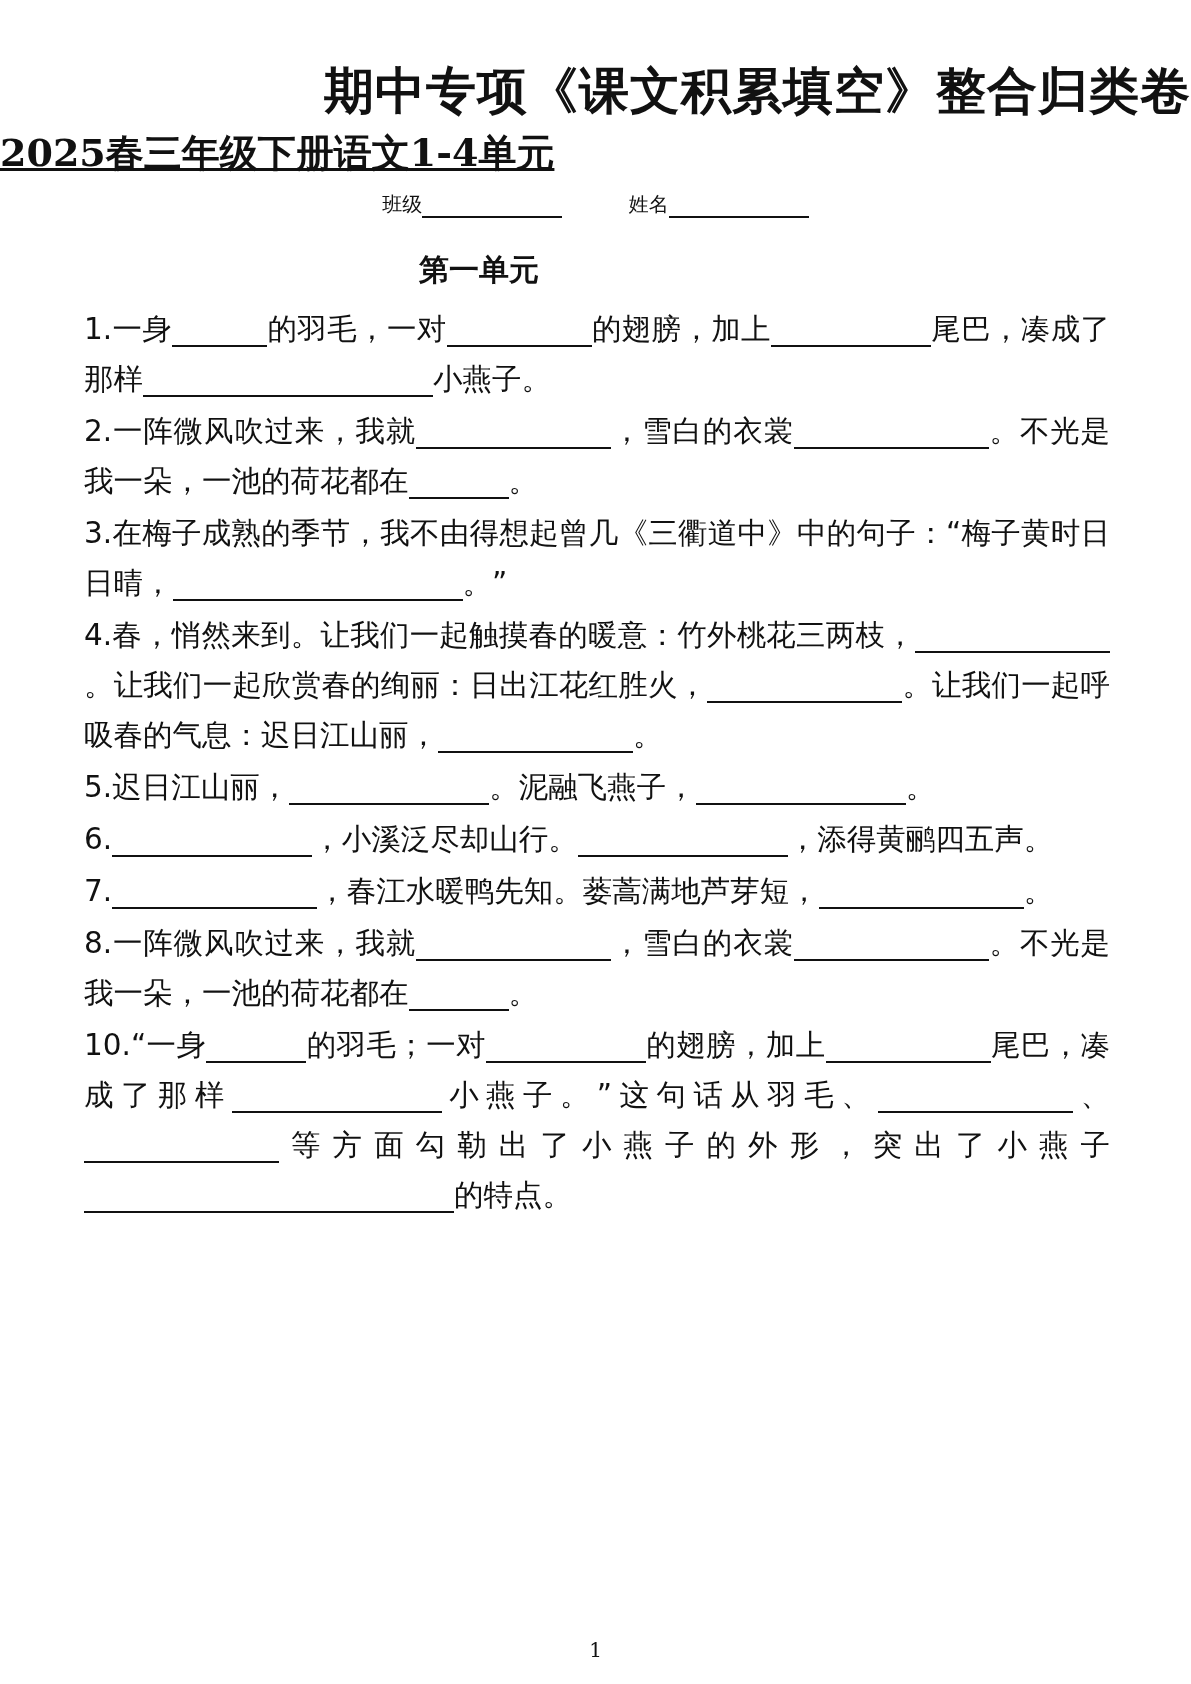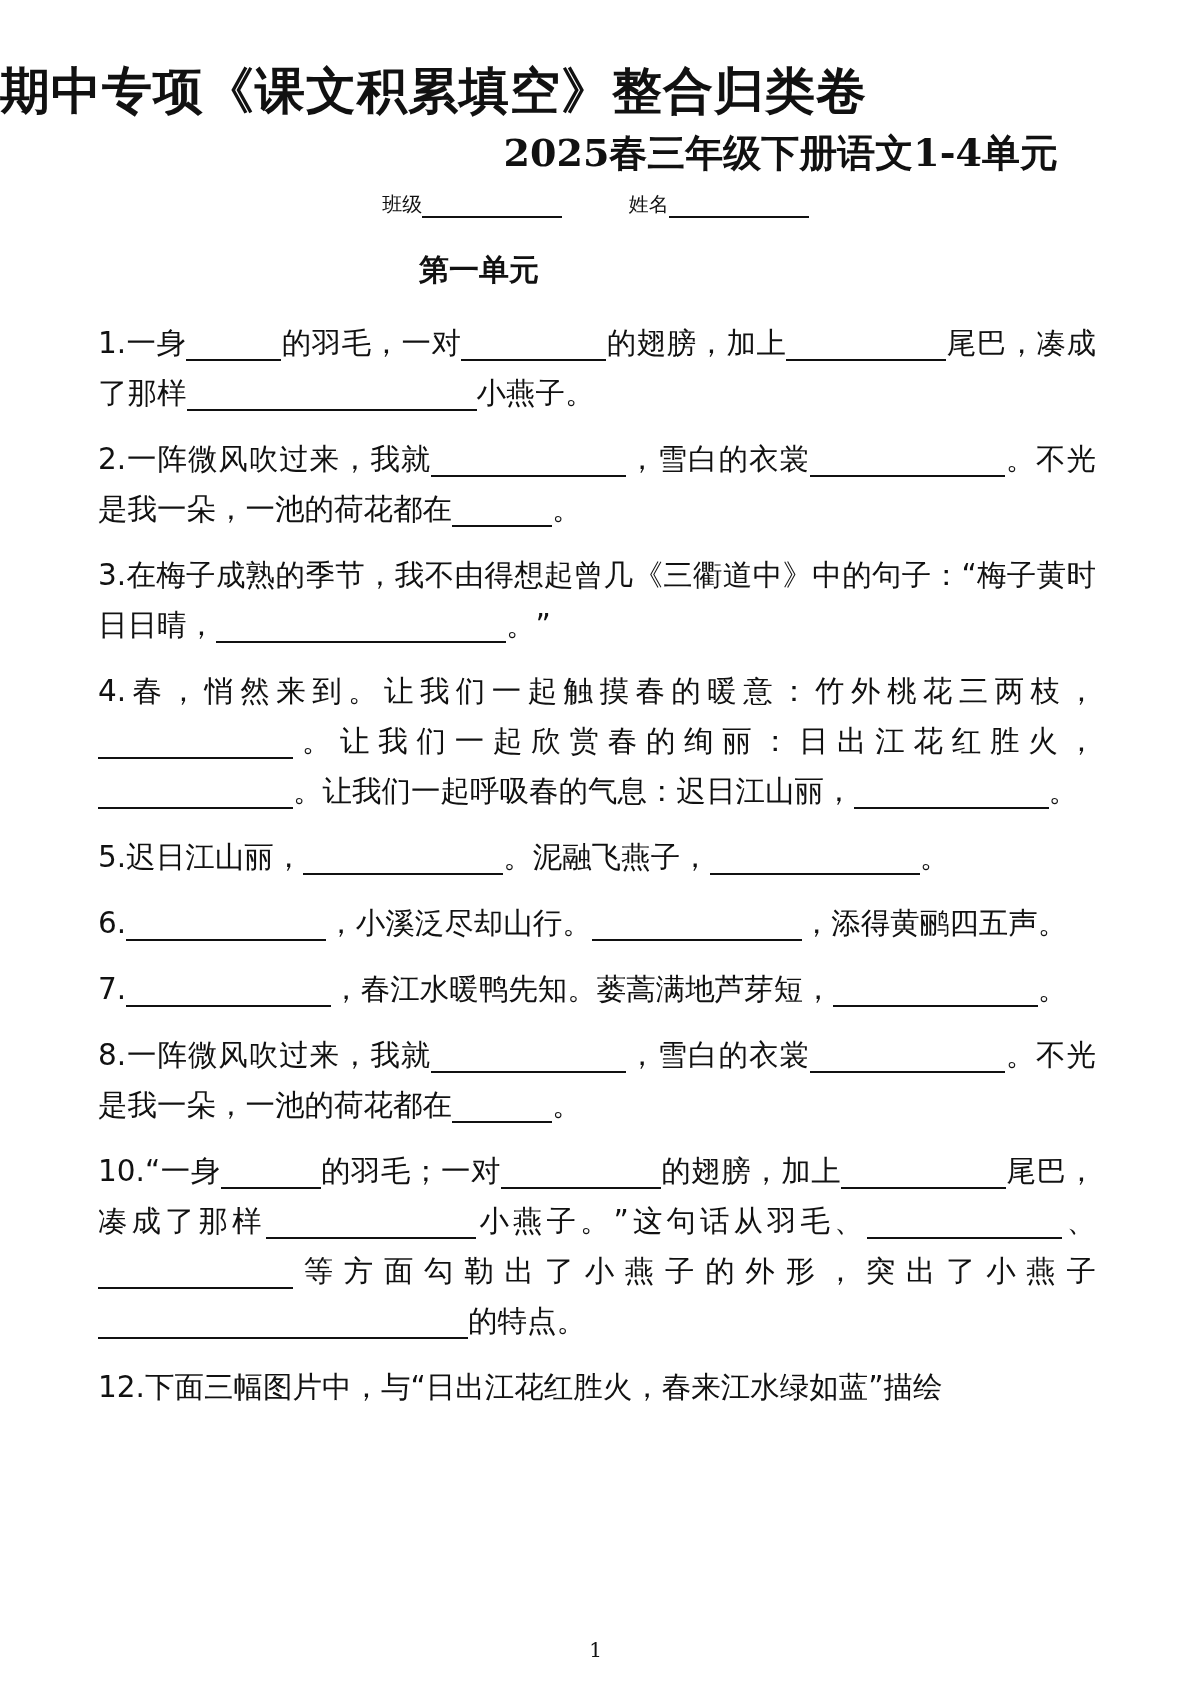--- a/index.html
+++ b/index.html
@@ -1,25 +1,25 @@
 <!DOCTYPE html>
 <html><head>
 <meta charset="utf-8">
 <style>
   html,body{margin:0;padding:0;background:#fff;}
   body{width:1191px;height:1684px;position:relative;overflow:hidden;color:#111;font-family:"DejaVu Sans","Liberation Sans",sans-serif;}
-  .title{position:absolute;left:0;width:1191px;text-align:left;top:58px;font-size:50px;font-weight:bold;letter-spacing:1px;font-family:Liberation Sans, sans-serif;}
-  .subtitle{position:absolute;left:0;width:1058px;text-align:right;top:128px;font-size:38px;font-weight:bold;font-family:"DejaVu Serif","Liberation Serif",serif;}
+  .title{position:absolute;left:0;width:1191px;text-align:right;top:58px;font-size:50px;font-weight:bold;letter-spacing:1px;font-family:Liberation Sans, sans-serif;}
+  .subtitle{position:absolute;left:0;width:1058px;text-align:left;top:128px;font-size:38px;font-weight:bold;font-family:"DejaVu Serif","Liberation Serif",serif;text-decoration:underline;}
   .info{position:absolute;top:188px;left:0;width:1191px;text-align:center;font-size:20px;}
   .info .lbl{display:inline-block;}
   .info .line{display:inline-block;width:140px;border-bottom:2px solid #111;height:28px;vertical-align:bottom;margin-right:60px;}
   .info .line.last{margin-right:0;}
   .unit{position:absolute;top:250px;left:0;width:958px;text-align:center;font-size:30px;font-weight:bold;}
   .body{position:absolute;top:302px;left:82px;width:1030px;font-size:29.5px;line-height:50px;}
-  .q{margin:16px;text-align:justify;}
+  .q{margin:2px;text-align:justify;}
   .blank{display:inline-block;border-bottom:2px solid #111;height:34px;vertical-align:baseline;margin-bottom:-8px;}
   .pagenum{position:absolute;top:1638px;left:0;width:1191px;text-align:center;font-size:20px;font-family:"DejaVu Serif",serif;}
 </style>
 </head>
 <body>
 
 <div class="title">期中专项《课文积累填空》整合归类卷</div>
 <div class="subtitle">2025春三年级下册语文1-4单元</div>
 <div class="info">
   <span class="lbl">班级</span><span class="line"></span>
@@ -30,16 +30,15 @@
 <div class="body" id="questions">
     <p class="q"><span>1.一身</span><span class="blank" style="width: 95px;"></span><span>的羽毛，一对</span><span class="blank" style="width: 145px;"></span><span>的翅膀，加上</span><span class="blank" style="width: 160px;"></span><span>尾巴，凑成了那样</span><span class="blank" style="width: 290px;"></span><span>小燕子。</span></p>
     <p class="q"><span>2.一阵微风吹过来，我就</span><span class="blank" style="width: 195px;"></span><span>，雪白的衣裳</span><span class="blank" style="width: 195px;"></span><span>。不光是我一朵，一池的荷花都在</span><span class="blank" style="width: 100px;"></span><span>。</span></p>
     <p class="q"><span>3.在梅子成熟的季节，我不由得想起曾几《三衢道中》中的句子：“梅子黄时日日晴，</span><span class="blank" style="width: 290px;"></span><span>。”</span></p>
     <p class="q"><span>4.春，悄然来到。让我们一起触摸春的暖意：竹外桃花三两枝，</span><span class="blank" style="width: 195px;"></span><span>。让我们一起欣赏春的绚丽：日出江花红胜火，</span><span class="blank" style="width: 195px;"></span><span>。让我们一起呼吸春的气息：迟日江山丽，</span><span class="blank" style="width: 195px;"></span><span>。</span></p>
     <p class="q"><span>5.迟日江山丽，</span><span class="blank" style="width: 200px;"></span><span>。泥融飞燕子，</span><span class="blank" style="width: 210px;"></span><span>。</span></p>
     <p class="q"><span>6.</span><span class="blank" style="width: 200px;"></span><span>，小溪泛尽却山行。</span><span class="blank" style="width: 210px;"></span><span>，添得黄鹂四五声。</span></p>
     <p class="q"><span>7.</span><span class="blank" style="width: 205px;"></span><span>，春江水暖鸭先知。蒌蒿满地芦芽短，</span><span class="blank" style="width: 205px;"></span><span>。</span></p>
     <p class="q"><span>8.一阵微风吹过来，我就</span><span class="blank" style="width: 195px;"></span><span>，雪白的衣裳</span><span class="blank" style="width: 195px;"></span><span>。不光是我一朵，一池的荷花都在</span><span class="blank" style="width: 100px;"></span><span>。</span></p>
     <p class="q"><span>10.“一身</span><span class="blank" style="width: 100px;"></span><span>的羽毛；一对</span><span class="blank" style="width: 160px;"></span><span>的翅膀，加上</span><span class="blank" style="width: 165px;"></span><span>尾巴，凑成了那样</span><span class="blank" style="width: 210px;"></span><span>小燕子。”这句话从羽毛、</span><span class="blank" style="width: 195px;"></span><span>、</span><span class="blank" style="width: 195px;"></span><span>等方面勾勒出了小燕子的外形，突出了小燕子</span><span class="blank" style="width: 370px;"></span><span>的特点。</span></p>
-    <p class="q"><span>12.下面三幅图片中，与“日出江花红胜火，春来江水绿如蓝”描绘</span></p>
   </div>
 
 <div class="pagenum">1</div>
 
 </body></html>

